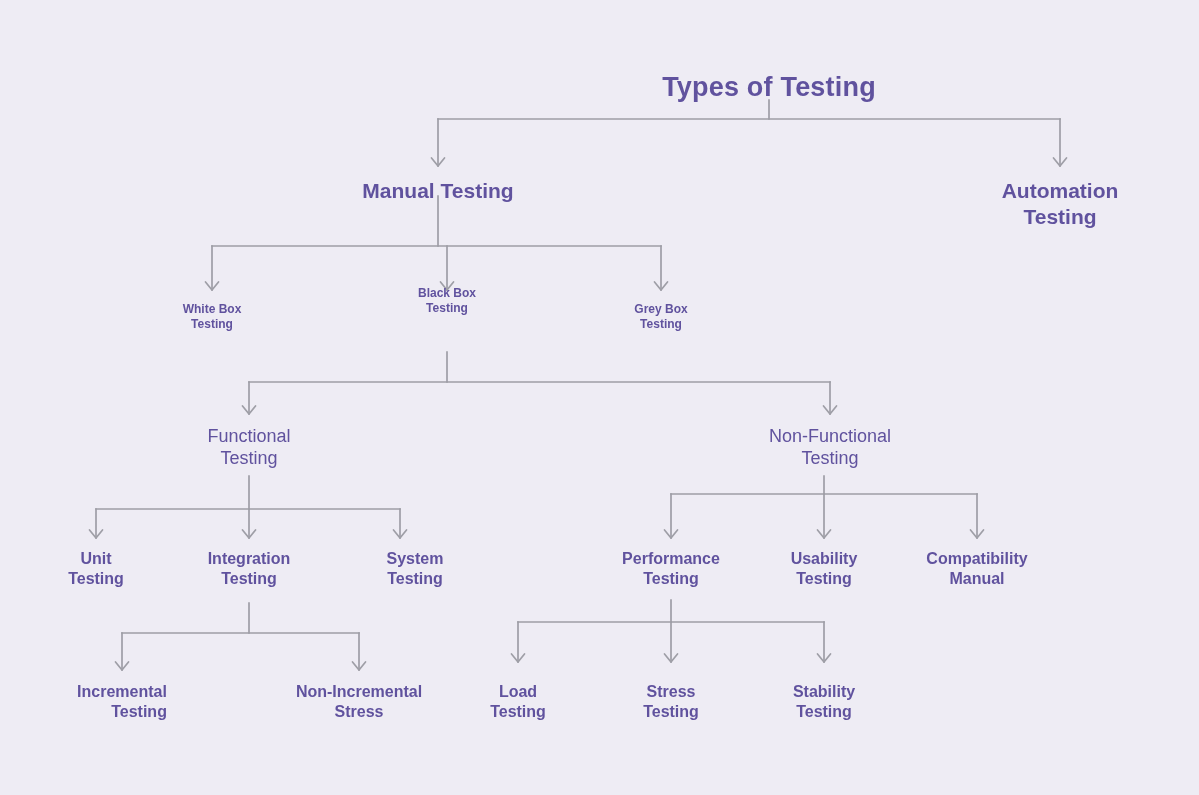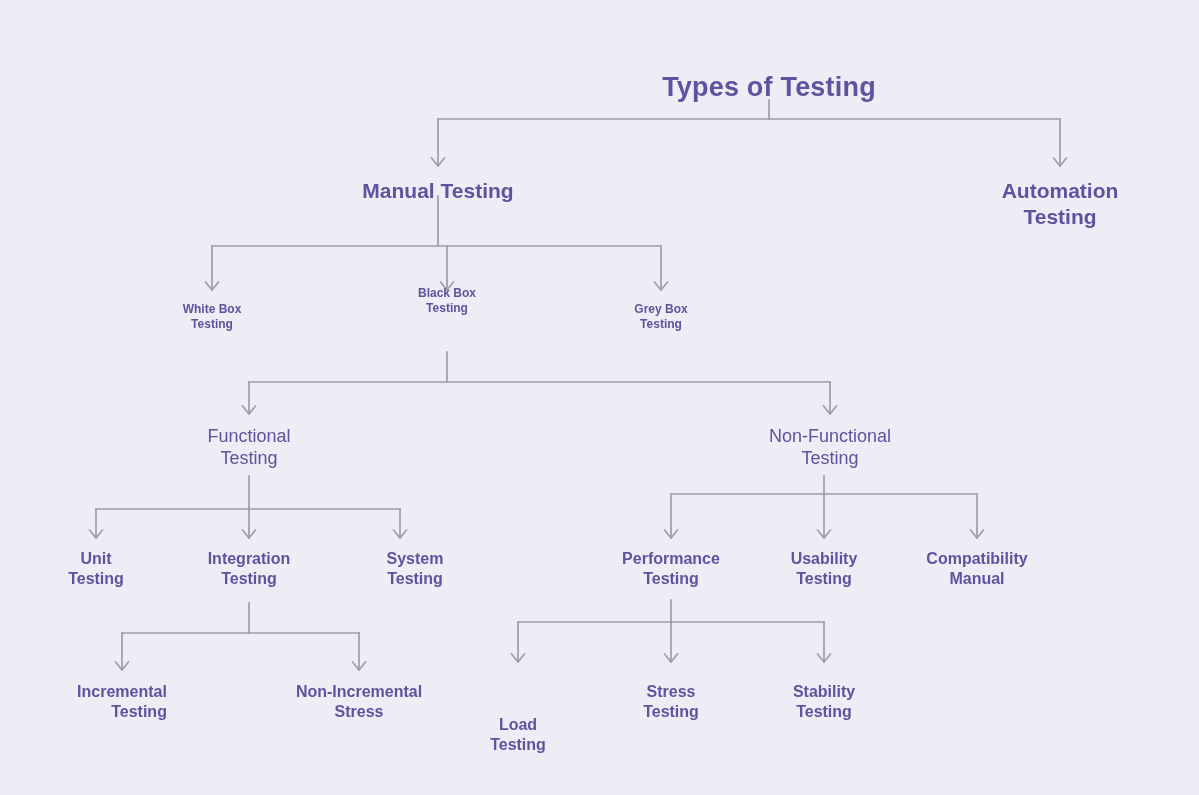--- a/index.html
+++ b/index.html
@@ -143,21 +143,21 @@
       <div class="node lvl4" style="left: 671px; top: 549px;">Performance
 Testing</div>
       <div class="node lvl4" style="left: 824px; top: 549px;">Usability
 Testing</div>
       <div class="node lvl4" style="left: 977px; top: 549px;">Compatibility
 Manual</div>
       <div class="node lvl5" style="left: 122px; top: 682px; text-align: right;">Incremental
 Testing</div>
       <div class="node lvl5" style="left: 359px; top: 682px;">Non-Incremental
 Stress</div>
-      <div class="node lvl5" style="left: 518px; top: 682px; margin-top: 33px;">Load
+      <div class="node lvl5" style="left: 518px; top: 682px;">Load
 Testing</div>
       <div class="node lvl5" style="left: 671px; top: 682px;">Stress
 Testing</div>
       <div class="node lvl5" style="left: 824px; top: 682px;">Stability
 Testing</div>
     </div>
 
 </div>
 
 </body></html>

